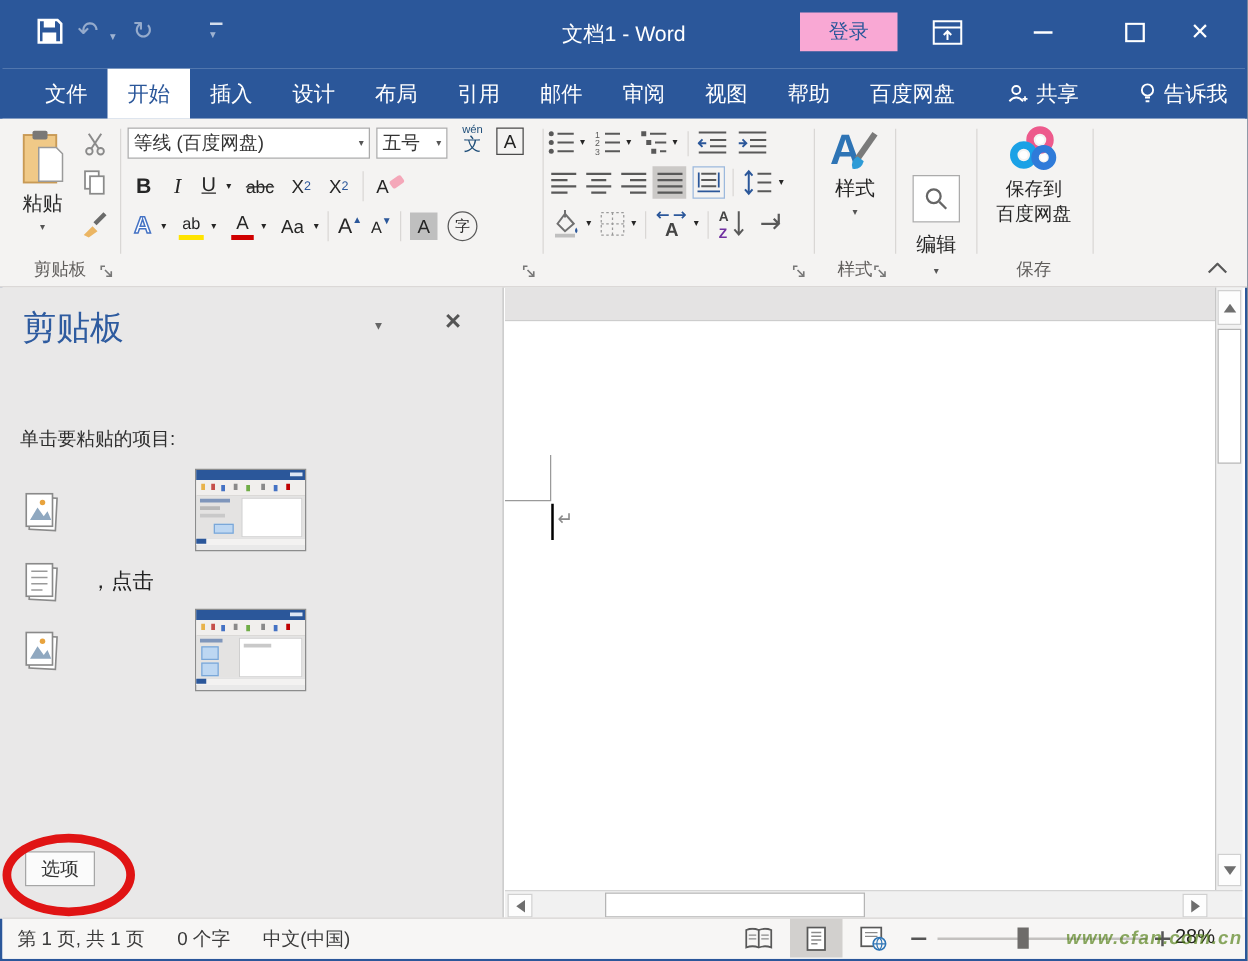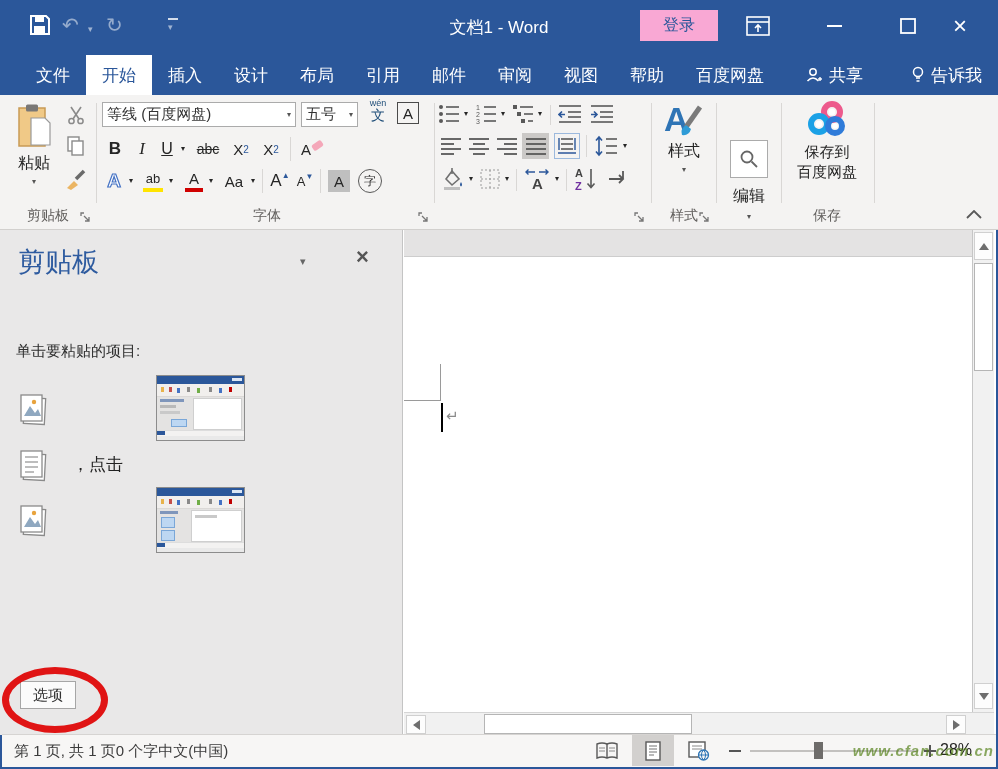--- a/index.html
+++ b/index.html
@@ -64,21 +64,21 @@
   .sbtn{position:absolute;background:#FDFDFD;border:1px solid #D0D0D0;display:flex;align-items:center;justify-content:center;box-sizing:border-box;}
   .sthumb{position:absolute;background:#FFF;border:1px solid #B5B5B5;box-sizing:border-box;}
   .tri{width:0;height:0;border-style:solid;}
   .tri-up{border-width:0 5px 7px 5px;border-color:transparent transparent #6E6E6E transparent;}
   .tri-down{border-width:7px 5px 0 5px;border-color:#6E6E6E transparent transparent transparent;}
   .tri-left{border-width:5px 7px 5px 0;border-color:transparent #6E6E6E transparent transparent;}
   .tri-right{border-width:5px 0 5px 7px;border-color:transparent transparent transparent #6E6E6E;}
   
   .statusbar{position:absolute;left:2px;right:2px;bottom:2px;height:32px;background:#F7F6F5;border-top:1px solid #D6D4D2;
     font-size:15px;color:#3b3b3b;}
-  .sb-left{position:absolute;left:12px;top:7px;display:flex;}
+  .sb-left{position:absolute;left:12px;top:7px;display:flex;gap:26px;}
   .viewbtn{position:absolute;top:0;height:31px;width:42px;display:flex;align-items:center;justify-content:center;}
   .viewbtn.sel{background:#D2D0CE;}
   .zoom-minus{position:absolute;left:727px;top:15px;width:12px;height:2px;background:#555;}
   .zoom-track{position:absolute;left:748px;top:15px;width:168px;height:2px;background:#C3C1BF;}
   .zoom-handle{position:absolute;left:812px;top:7px;width:9px;height:17px;background:#6E6C6A;}
   .zoom-plus{position:absolute;left:922px;top:10px;width:12px;height:12px;}
   .zoom-plus::before{content:"";position:absolute;left:0;top:5px;width:12px;height:2px;background:#555;}
   .zoom-plus::after{content:"";position:absolute;left:5px;top:0;width:2px;height:12px;background:#555;}
   .zoom-text{position:absolute;left:938px;top:6px;font-size:16px;color:#252423;z-index:2;}
   .watermark{position:absolute;right:2px;top:7px;font-size:15px;font-style:italic;font-weight:bold;color:#4d7c0f;opacity:.65;z-index:3;letter-spacing:1px;margin-left:42px;}
@@ -293,21 +293,20 @@
           <span style="color:#2B579A;font-size:8px;margin-top:-10px;">▼</span>
       </div>
       <div class="abs" style="left:220px;top:74px;width:1px;height:24px;background:#D9D7D5;"></div>
       <div class="rbtn" style="left:228px;top:75px;width:22px;height:22px;background:#BFBFBF;font-size:15px;">
           <span>A</span>
         </div>
       <div class="rbtn" style="left:258px;top:74px;width:24px;height:24px;border:1.5px solid #595959;border-radius:50%;font-size:12px;box-sizing:border-box;">
           <span>字</span>
         </div>
 
-      <div class="glabel">字体</div>
       <div class="launcher">
         <svg width="11" height="11" viewBox="0 0 11 11">
             <path d="M1 4 V1 H4 M4 4 L9 9 M9 5 V9 H5" fill="none" stroke="#777" stroke-width="1.3"></path>
           </svg>
       </div>
     </div>
     <div class="vsep" style="left:434px;"></div>
 
     <div class="abs" style="left:438px;top:0;width:212px;height:135px;">
 

